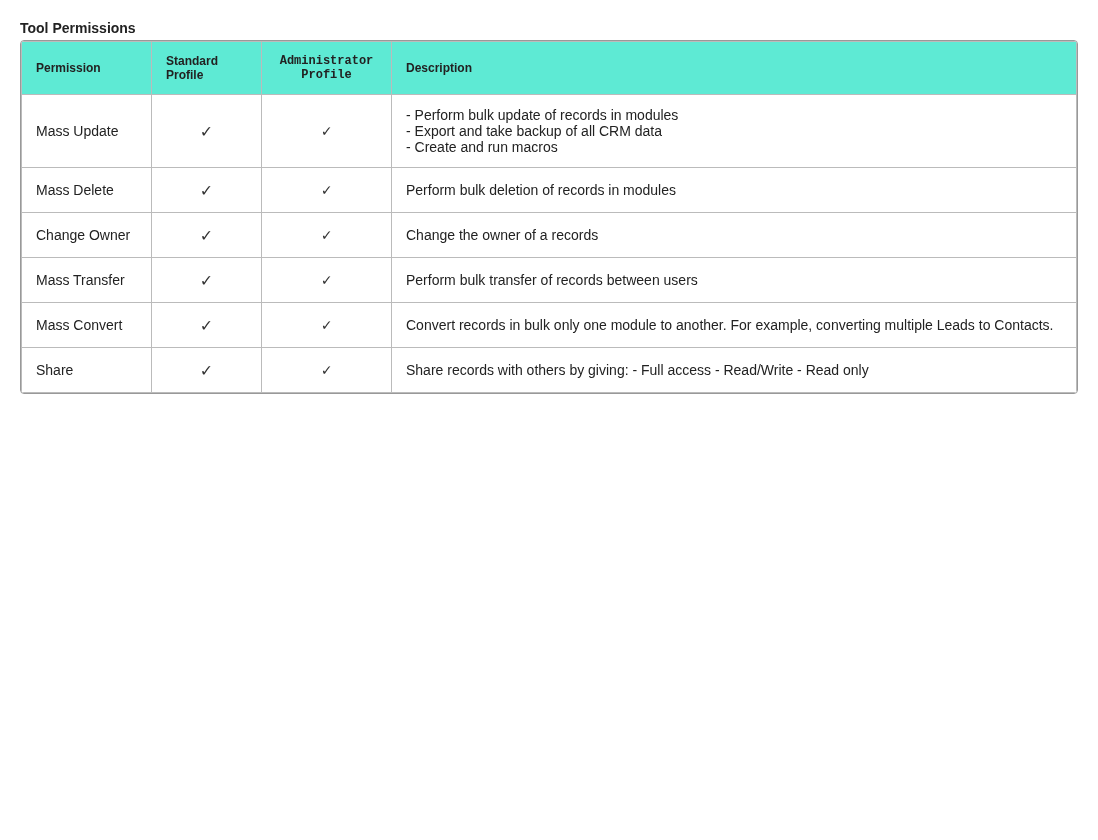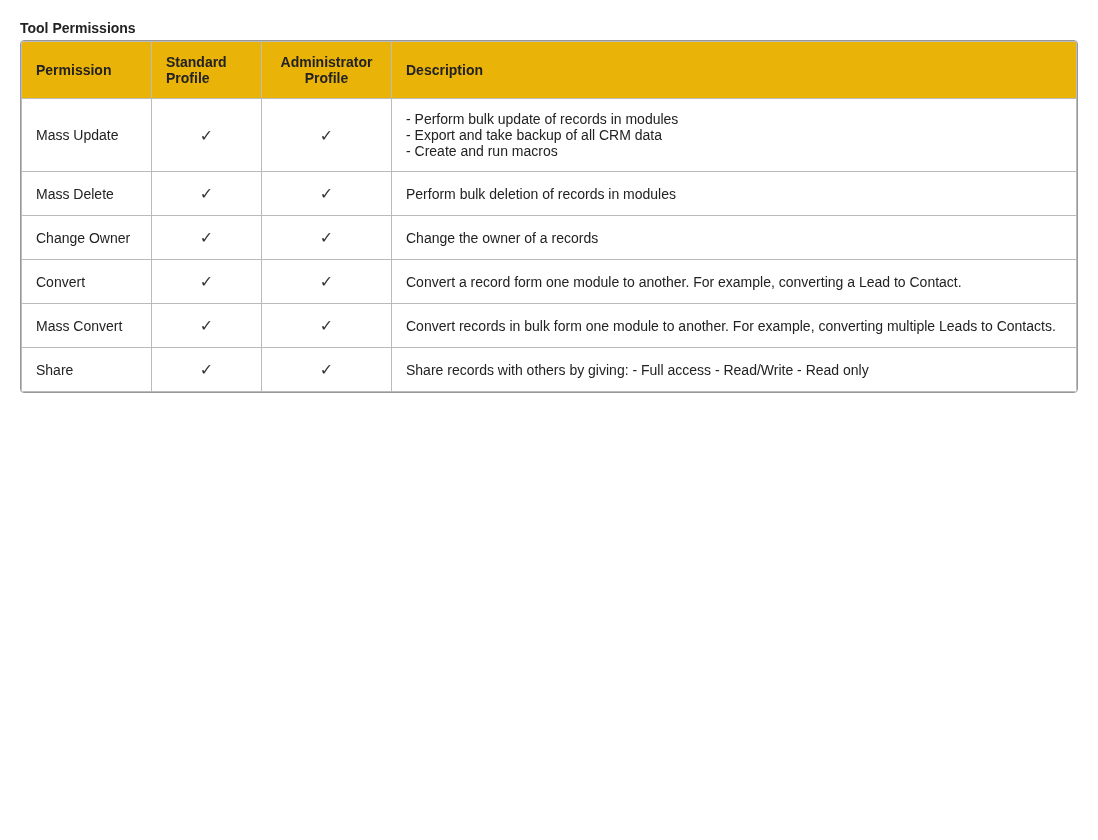--- a/index.html
+++ b/index.html
@@ -31,37 +31,38 @@
     thead tr {
       background: #fff;
     }
     th, td {
       border: 1px solid #bbb;
       padding: 12px 14px;
       vertical-align: middle;
     }
     th {
       font-weight: bold;
-      font-size: 14px;
+      font-size: 12px;
       text-align: left;
-      background: #eab308;
+      background: #5eead4;
     }
     td {
       font-size: 14px;
     }
     .col-permission {
       width: 130px;
     }
     .col-standard {
       width: 110px;
       text-align: left;
     }
     .col-admin {
       width: 130px;
       text-align: center;
+      font-family: Liberation Mono, monospace;
     }
     .col-description {
       width: auto;
     }
     .checkmark {
       font-size: 16px;
       color: #333;
     }
     tbody tr:nth-child(odd) {
       background: #fff;
@@ -101,30 +102,30 @@
           <td class="col-admin center"><span class="checkmark">✓</span></td>
           <td class="col-description">Perform bulk deletion of records in modules</td>
         </tr>
         <tr>
           <td class="col-permission">Change Owner</td>
           <td class="col-standard center"><span class="checkmark">✓</span></td>
           <td class="col-admin center"><span class="checkmark">✓</span></td>
           <td class="col-description">Change the owner of a records</td>
         </tr>
         <tr>
-          <td class="col-permission">Convert</td>
+          <td class="col-permission">Mass Transfer</td>
           <td class="col-standard center"><span class="checkmark">✓</span></td>
           <td class="col-admin center"><span class="checkmark">✓</span></td>
-          <td class="col-description">Convert a record form one module to another. For example, converting a Lead to Contact.</td>
+          <td class="col-description">Perform bulk transfer of records between users</td>
         </tr>
         <tr>
           <td class="col-permission">Mass Convert</td>
           <td class="col-standard center"><span class="checkmark">✓</span></td>
           <td class="col-admin center"><span class="checkmark">✓</span></td>
-          <td class="col-description">Convert records in bulk form one module to another. For example, converting multiple Leads to Contacts.</td>
+          <td class="col-description">Convert records in bulk only one module to another. For example, converting multiple Leads to Contacts.</td>
         </tr>
         <tr>
           <td class="col-permission">Share</td>
           <td class="col-standard center"><span class="checkmark">✓</span></td>
           <td class="col-admin center"><span class="checkmark">✓</span></td>
           <td class="col-description">Share records with others by giving: - Full access - Read/Write - Read only</td>
         </tr>
       </tbody>
   </table>
 </div>

